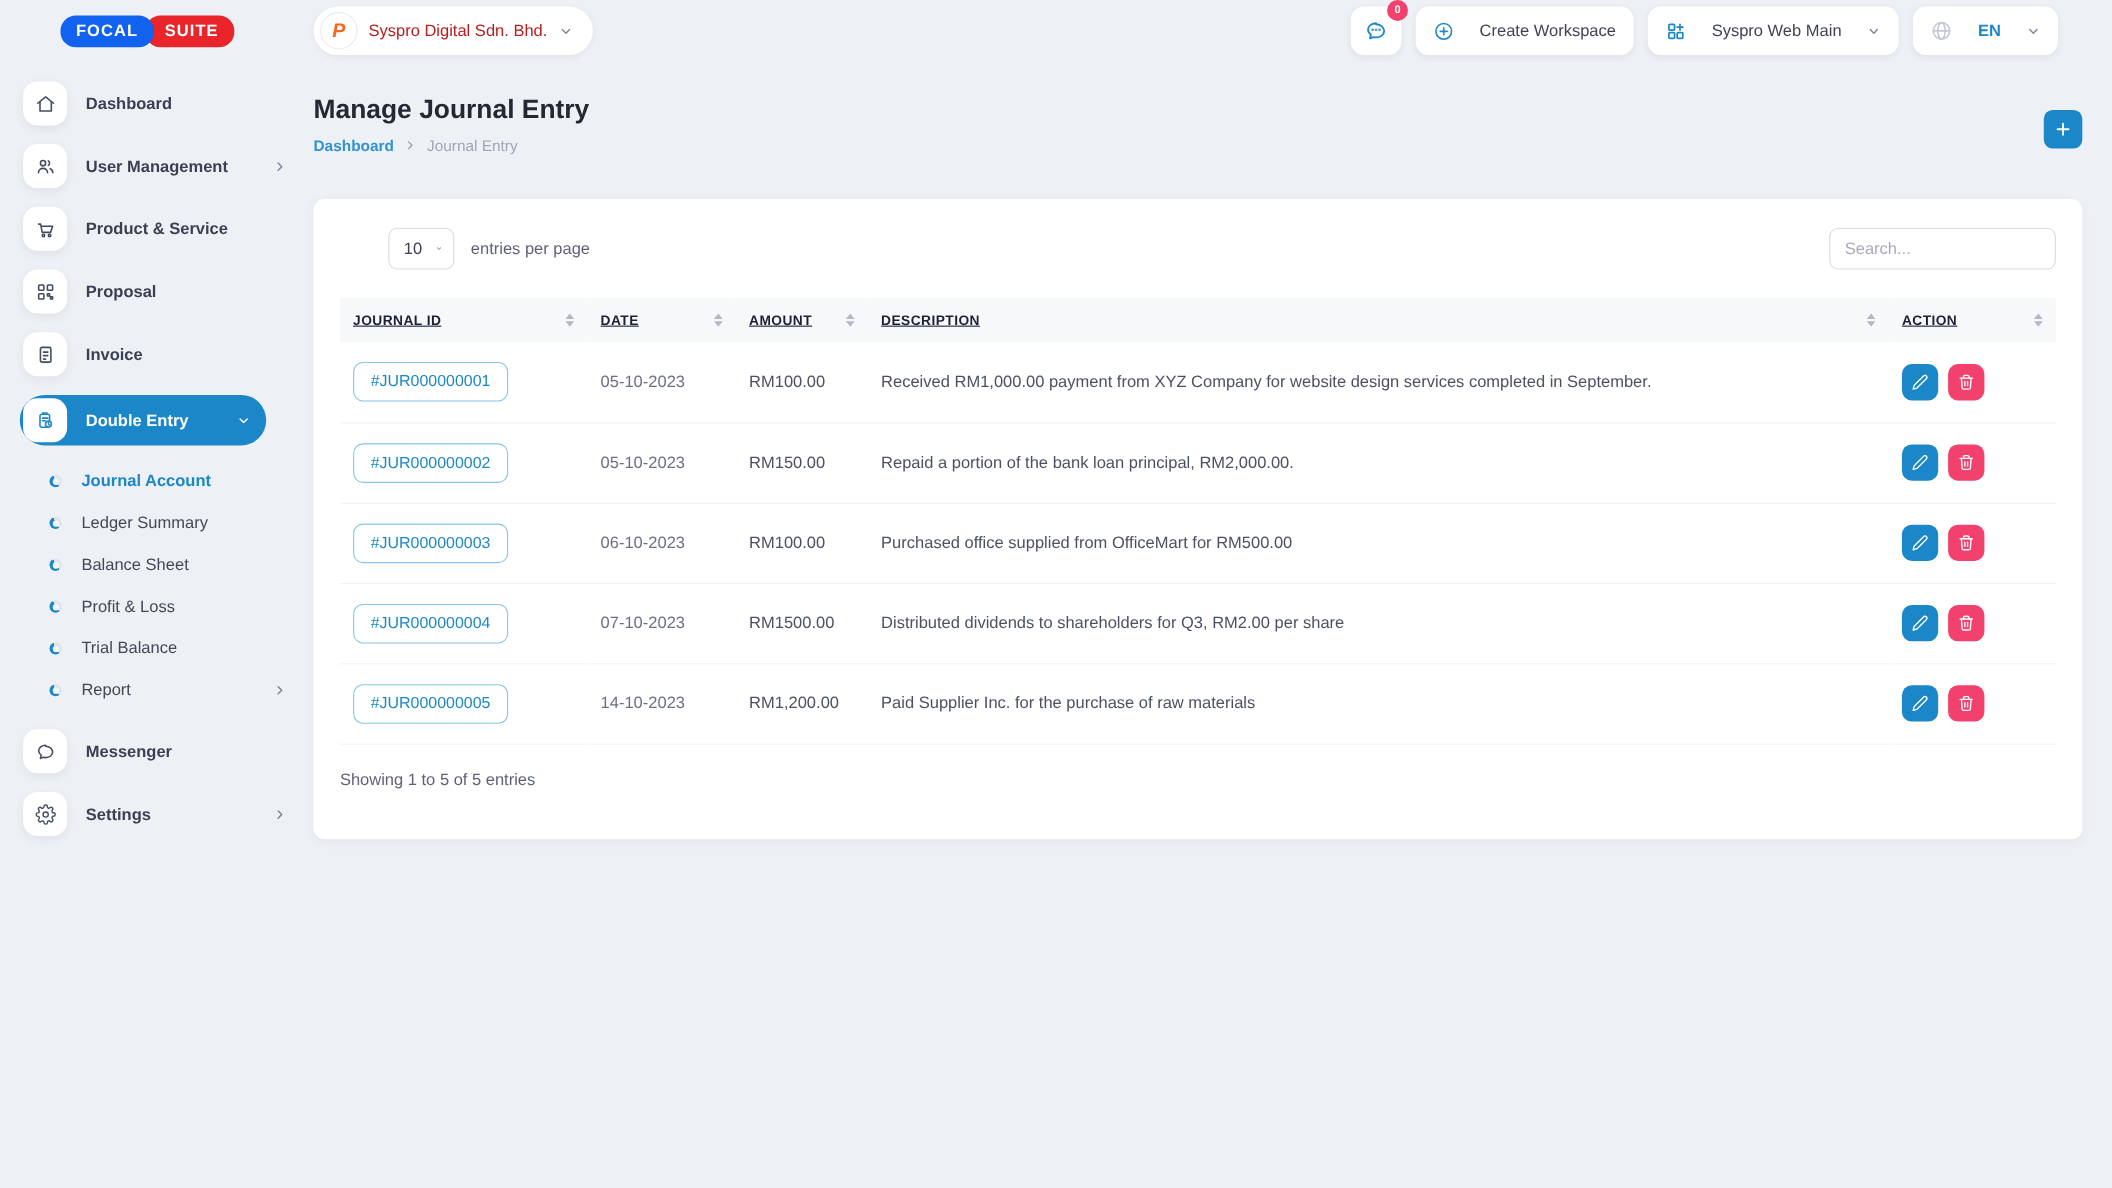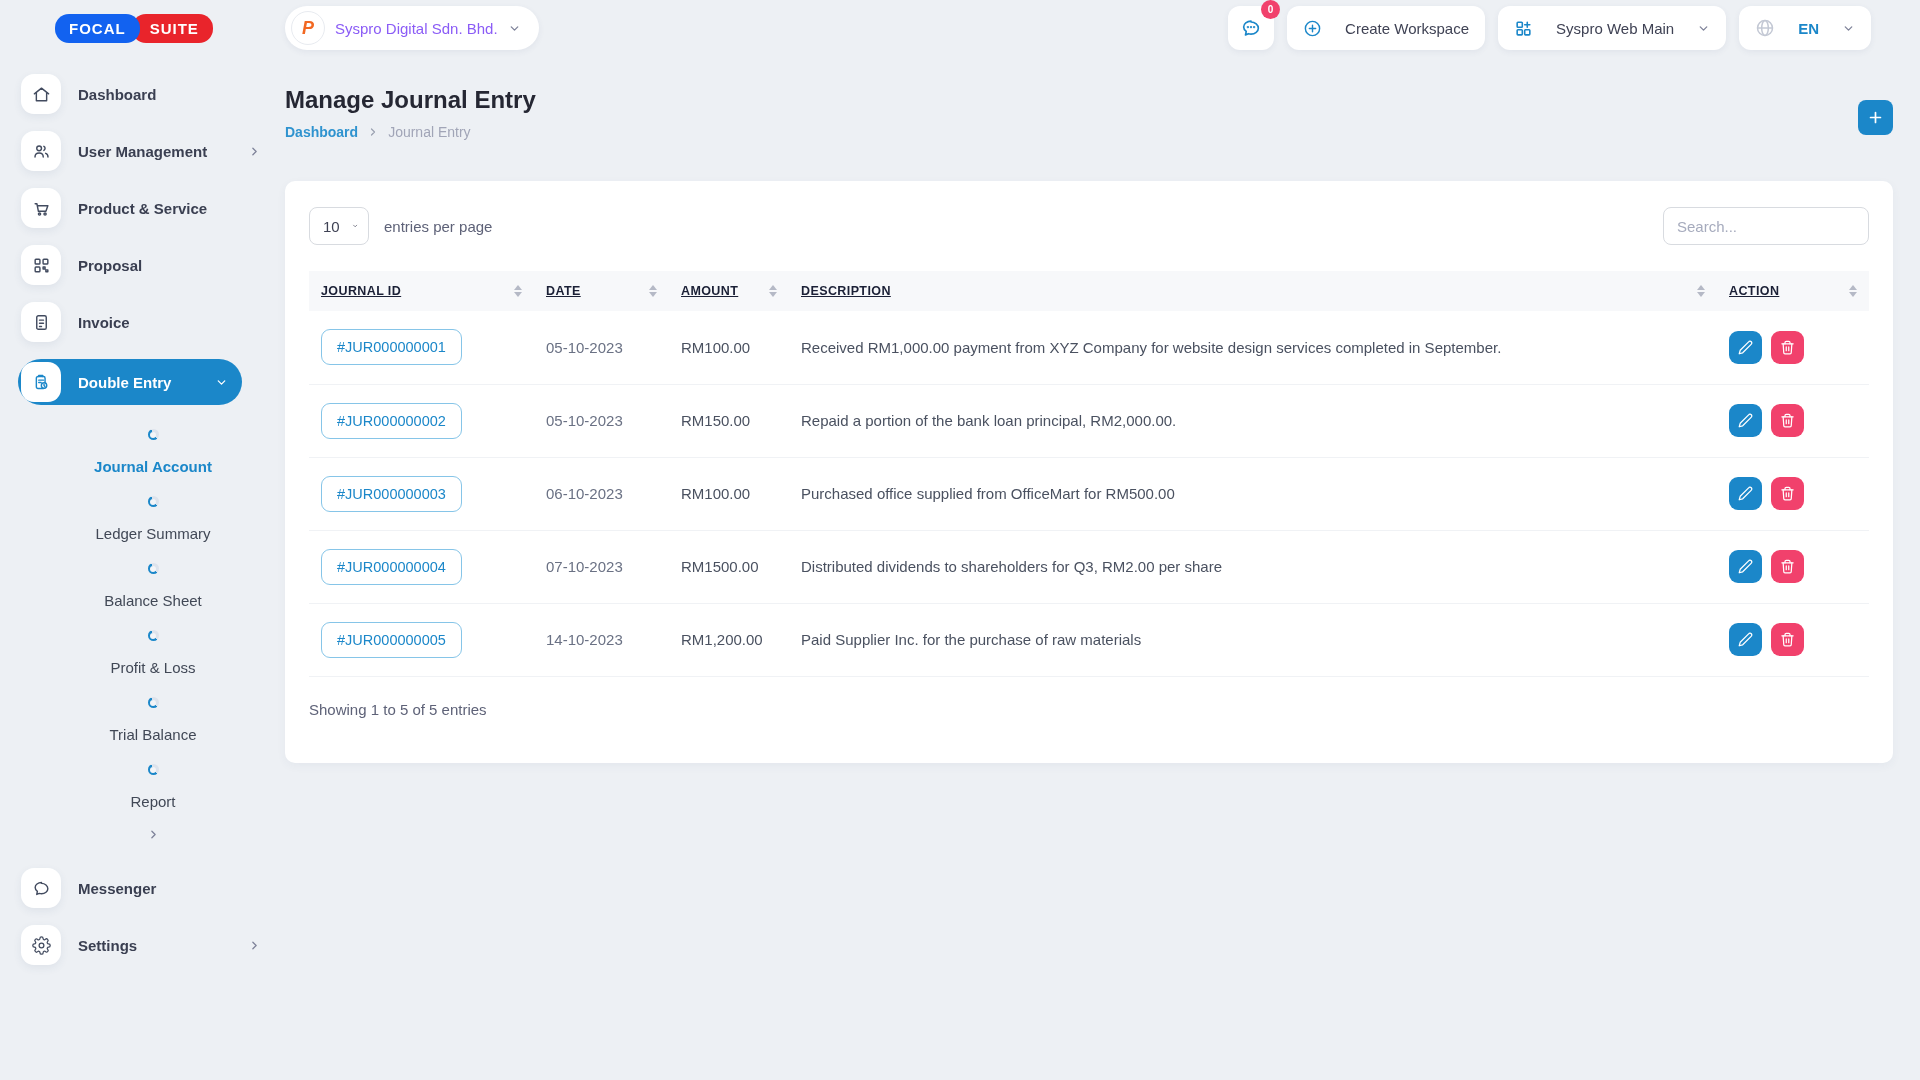--- a/index.html
+++ b/index.html
@@ -27,21 +27,21 @@
   .company-pill {
     display:flex; align-items:center; gap:10px; background:#fff;
     border-radius:24px; height:44px; padding:0 18px 0 6px;
     box-shadow:0 2px 6px rgba(56,71,109,.07); cursor:pointer;
   }
   .company-logo {
     width:34px; height:34px; border-radius:50%; border:1px solid #e8ebf0;
     display:flex; align-items:center; justify-content:center;
     color:#f26822; font-weight:800; font-style:italic; font-size:18px;
   }
-  .company-name { font-size:15px; color:#8b5cf6; }
+  .company-name { font-size:15px; color:#b91c1c; }
 
   .topbar-right { margin-left:auto; display:flex; align-items:center; gap:13px; }
   .icon-btn {
     position:relative; width:46px; height:44px; background:#fff; border-radius:12px;
     display:flex; align-items:center; justify-content:center;
     box-shadow:0 2px 6px rgba(56,71,109,.07); cursor:pointer;
   }
   .badge {
     position:absolute; top:-6px; right:-6px; min-width:19px; height:19px;
     background:#f1416c; color:#fff; border-radius:50%;
@@ -76,21 +76,20 @@
     background:#1b87c9; border-radius:24px; width:224px;
     padding:3px 14px 3px 3px; margin-left:-3px;
   }
   .side-item.active .side-label { color:#fff; }
   .side-item.active .icon-card { color:#1b87c9; box-shadow:none; }
   .side-item.active .side-chevron { color:#fff; }
 
   .sub-item {
     display:flex; align-items:center; gap:18px; margin:0 24px 21px 24px;
     cursor:pointer;
-    flex-direction:column;
   }
   .bullet {
     width:11px; height:11px; border-radius:50%; position:relative; flex:0 0 11px;
     background:conic-gradient(from 140deg,#1b87c9 0 55%,#dde3ec 55% 100%);
   }
   .bullet::after {
     content:""; position:absolute; inset:2.5px; background:#f3f5f8; border-radius:50%;
   }
   .sub-label { font-size:15px; font-weight:500; color:#414856; flex:1; }
   .sub-item.active .sub-label { color:#1b87c9; font-weight:700; }
@@ -113,21 +112,21 @@
   
   .card {
     background:#fff; border-radius:10px; margin-top:41px;
     box-shadow:0 3px 10px rgba(56,71,109,.05);
     padding:26px 24px 45px 24px;
   }
   .table-controls { display:flex; align-items:center; margin-bottom:26px; }
   .per-page-select {
     display:flex; align-items:center; gap:12px; width:60px; height:38px;
     border:1px solid #d8dbe0; border-radius:8px; padding:0 10px 0 13px;
-    font-size:15px; color:#3f4254; cursor:pointer; background:#fff;
+    font-size:15px; color:#3f4254; cursor:pointer; background:#fff;margin-left:44px;
   }
   .per-page-label { margin-left:15px; font-size:15px; color:#5e6278; }
   .search-input {
     margin-left:auto; width:206px; height:38px; border:1px solid #d8dbe0;
     border-radius:8px; padding:0 13px; font-size:15px; color:#3f4254;
     font-family:inherit; outline:none; background:#fff;
   }
   .search-input::placeholder { color:#a6abbd; }
 
   

